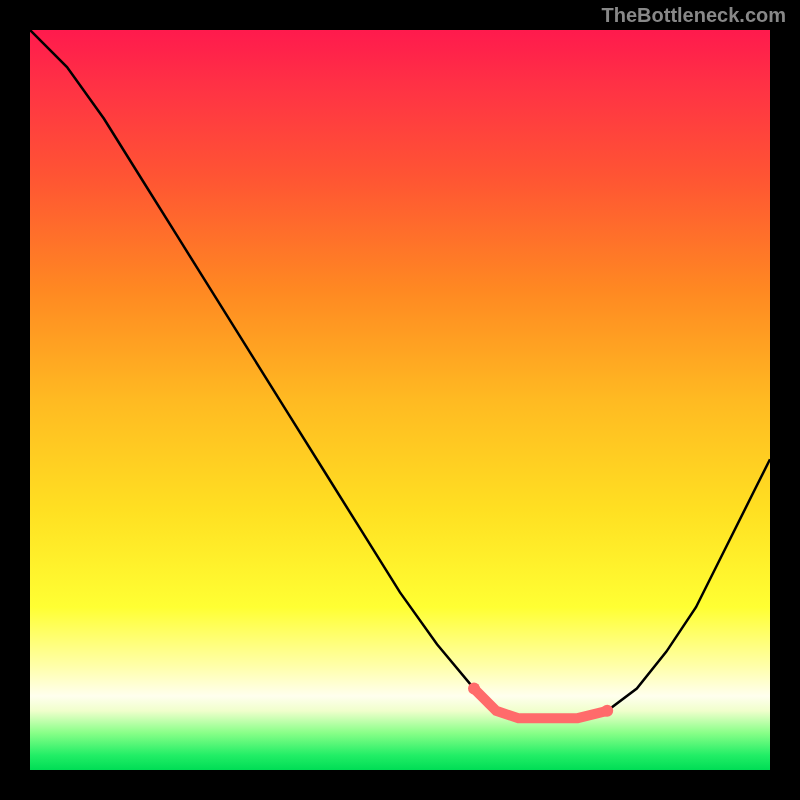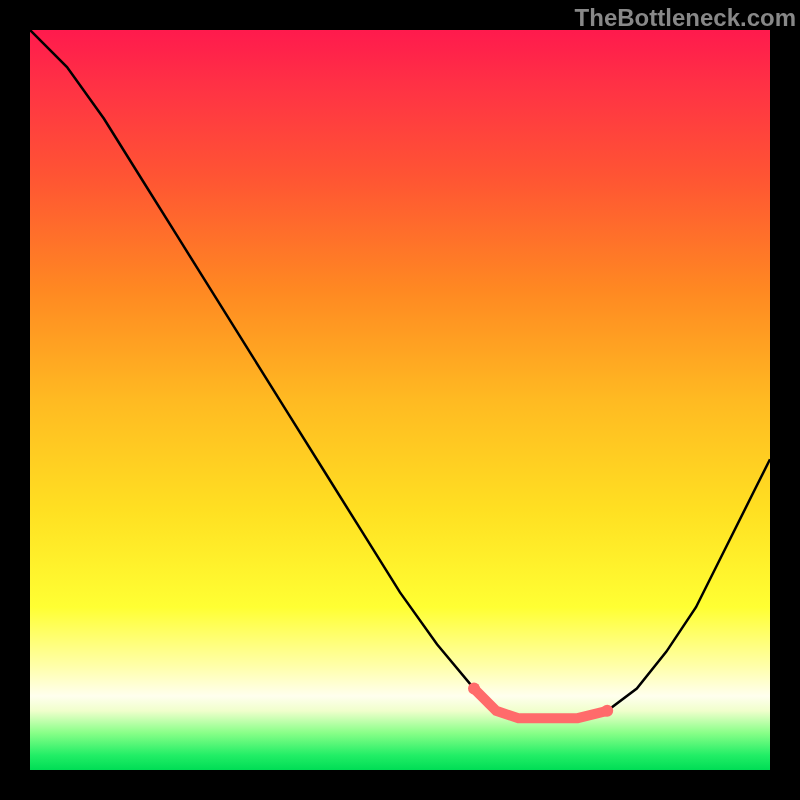--- a/index.html
+++ b/index.html
@@ -7,23 +7,23 @@
     padding: 0;
     width: 800px;
     height: 800px;
     background: #000;
     position: relative;
     font-family: Arial, sans-serif;
   }
   .watermark {
     position: absolute;
     top: 4px;
-    right: 4px;
+    right: 14px;
     color: #888;
-    font-size: 24px;
+    font-size: 20px;
     font-weight: bold;
     z-index: 10;
   }
   .plot-area {
     position: absolute;
     left: 30px;
     top: 30px;
     width: 740px;
     height: 740px;
     overflow: hidden;

